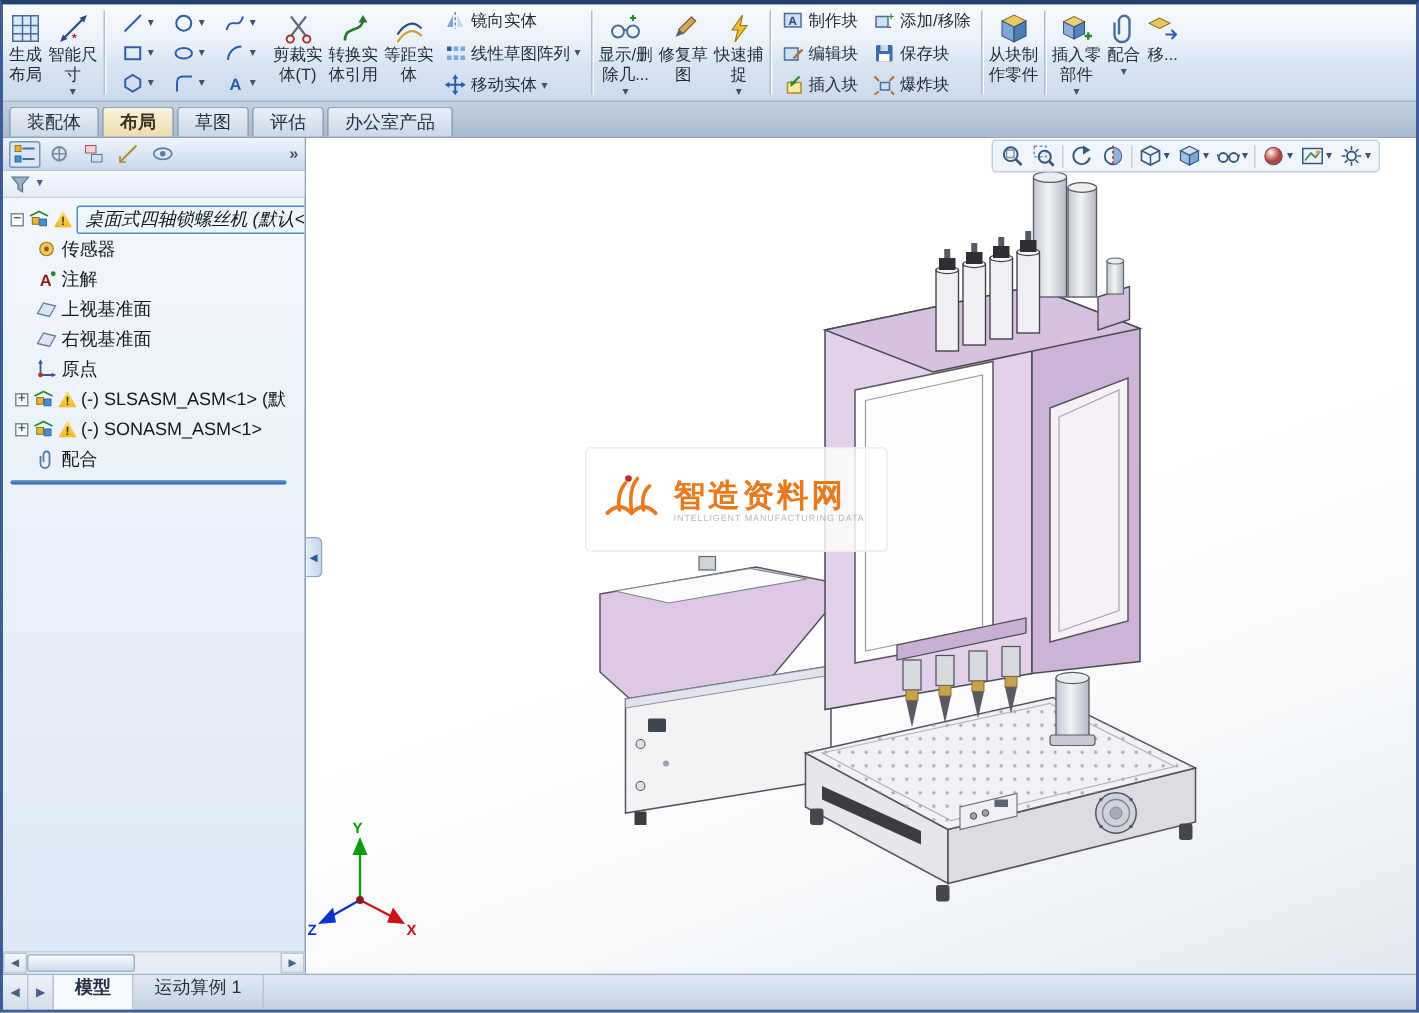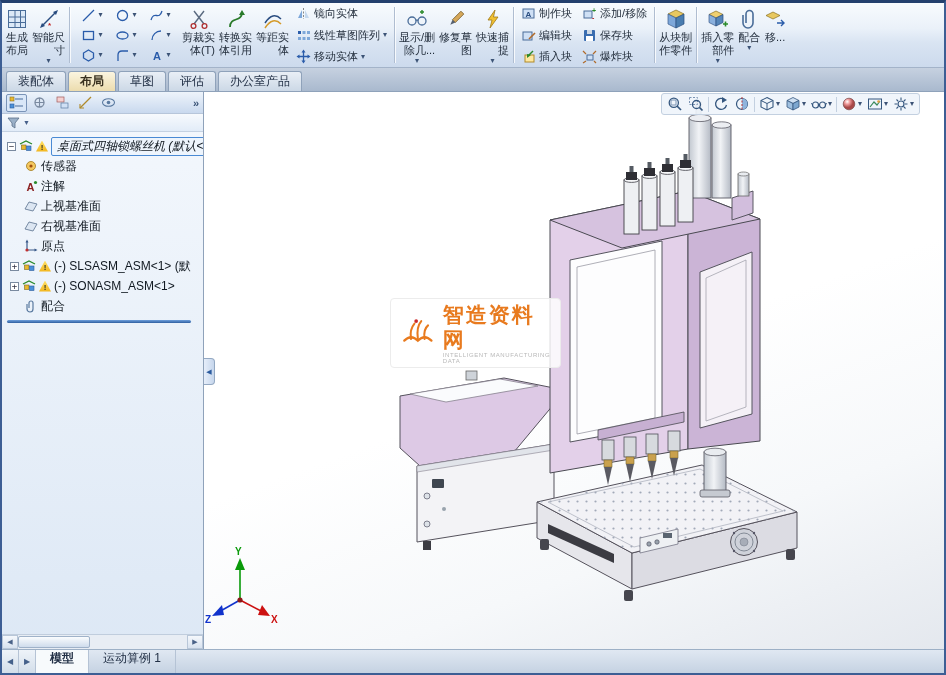--- a/index.html
+++ b/index.html
@@ -6,21 +6,21 @@
   *{box-sizing:border-box;}
   .window{width:946px;height:675px;position:relative;border:2px solid #3d5e94;border-top:3px solid #24406e;
     background:#dce4ee;font-family:"Liberation Sans",sans-serif;overflow:hidden;display:flex;flex-direction:column;}
 
   
   .ribbon{height:65px;flex:none;display:flex;align-items:stretch;overflow:hidden;padding:1px 0 1px 2px;
     background:linear-gradient(180deg,#f8fbfe 0%,#eaf1f9 40%,#d9e4f2 62%,#ccdaed 100%);border-bottom:1px solid #a3b3c9;}
   .rbtn{flex:none;display:flex;flex-direction:column;align-items:center;padding:3px 1px 1px;font-size:11px;line-height:13px;
     color:#1f2a38;text-align:center;border:1px solid transparent;border-radius:2px;}
   .ricon{width:22px;height:22px;flex:none;margin-bottom:1px;}
-  .rlbl{display:flex;flex-direction:column;align-items:flex-end;}
+  .rlbl{display:flex;flex-direction:column;align-items:center;}
   .arr{font-size:8px;color:#3c5376;line-height:8px;}
   .vsep{flex:none;width:1px;margin:3px 2px;background:#afbdd1;box-shadow:1px 0 0 rgba(255,255,255,.8);}
   .sstack{flex:none;display:flex;flex-direction:column;justify-content:space-between;gap:1px;padding:0 2px;}
   .sbtn{display:flex;align-items:center;gap:3px;height:19px;font-size:11px;color:#1f2a38;padding:0 3px;white-space:nowrap;border-radius:2px;}
   .sicon{width:15px;height:15px;flex:none;}
   .sketchgrid{flex:none;display:grid;grid-template-columns:repeat(3,34px);grid-auto-rows:20px;align-content:center;padding:0 3px;}
   .gcell{display:flex;align-items:center;justify-content:center;gap:2px;border-radius:2px;}
   .ic{display:block;}
 
   
@@ -66,21 +66,21 @@
     background:linear-gradient(160deg,#ffffff 50%,#f6f8fa 75%,#e4e8ee 100%);}
   .modelsvg{position:absolute;inset:0;}
 
   
   .hud{position:absolute;top:1px;right:24px;height:22px;display:flex;align-items:center;gap:1px;z-index:30;
     background:rgba(238,244,251,.88);border:1px solid #c3d0e0;border-radius:3px;padding:0 3px;}
   .hudbtn{height:20px;padding:0 2px;display:flex;align-items:center;gap:1px;border-radius:2px;}
   .hudsep{width:1px;height:15px;background:#c3d0e0;margin:0 1px;}
 
   
-  .watermark{position:absolute;left:186px;top:206px;width:171px;height:70px;z-index:5;
+  .watermark{position:absolute;left:186px;top:206px;width:202px;height:70px;z-index:5;
     background:rgba(255,255,255,.82);border:1px solid #ececec;border-radius:4px;
     display:flex;align-items:center;gap:7px;padding:4px 9px;}
   .wm-text{display:flex;flex-direction:column;}
   .wm-title{font-size:21px;font-weight:bold;color:#e87a1e;letter-spacing:2px;line-height:25px;}
   .wm-sub{font-size:6px;color:#b8b8b8;letter-spacing:.6px;}
 
   
   .bottombar{height:24px;flex:none;display:flex;align-items:stretch;border-top:1px solid #9db0c6;
     background:linear-gradient(180deg,#e0e8f2,#c5d2e2);}
   .bnav{width:17px;display:flex;align-items:center;justify-content:center;font-size:8px;color:#44608a;

